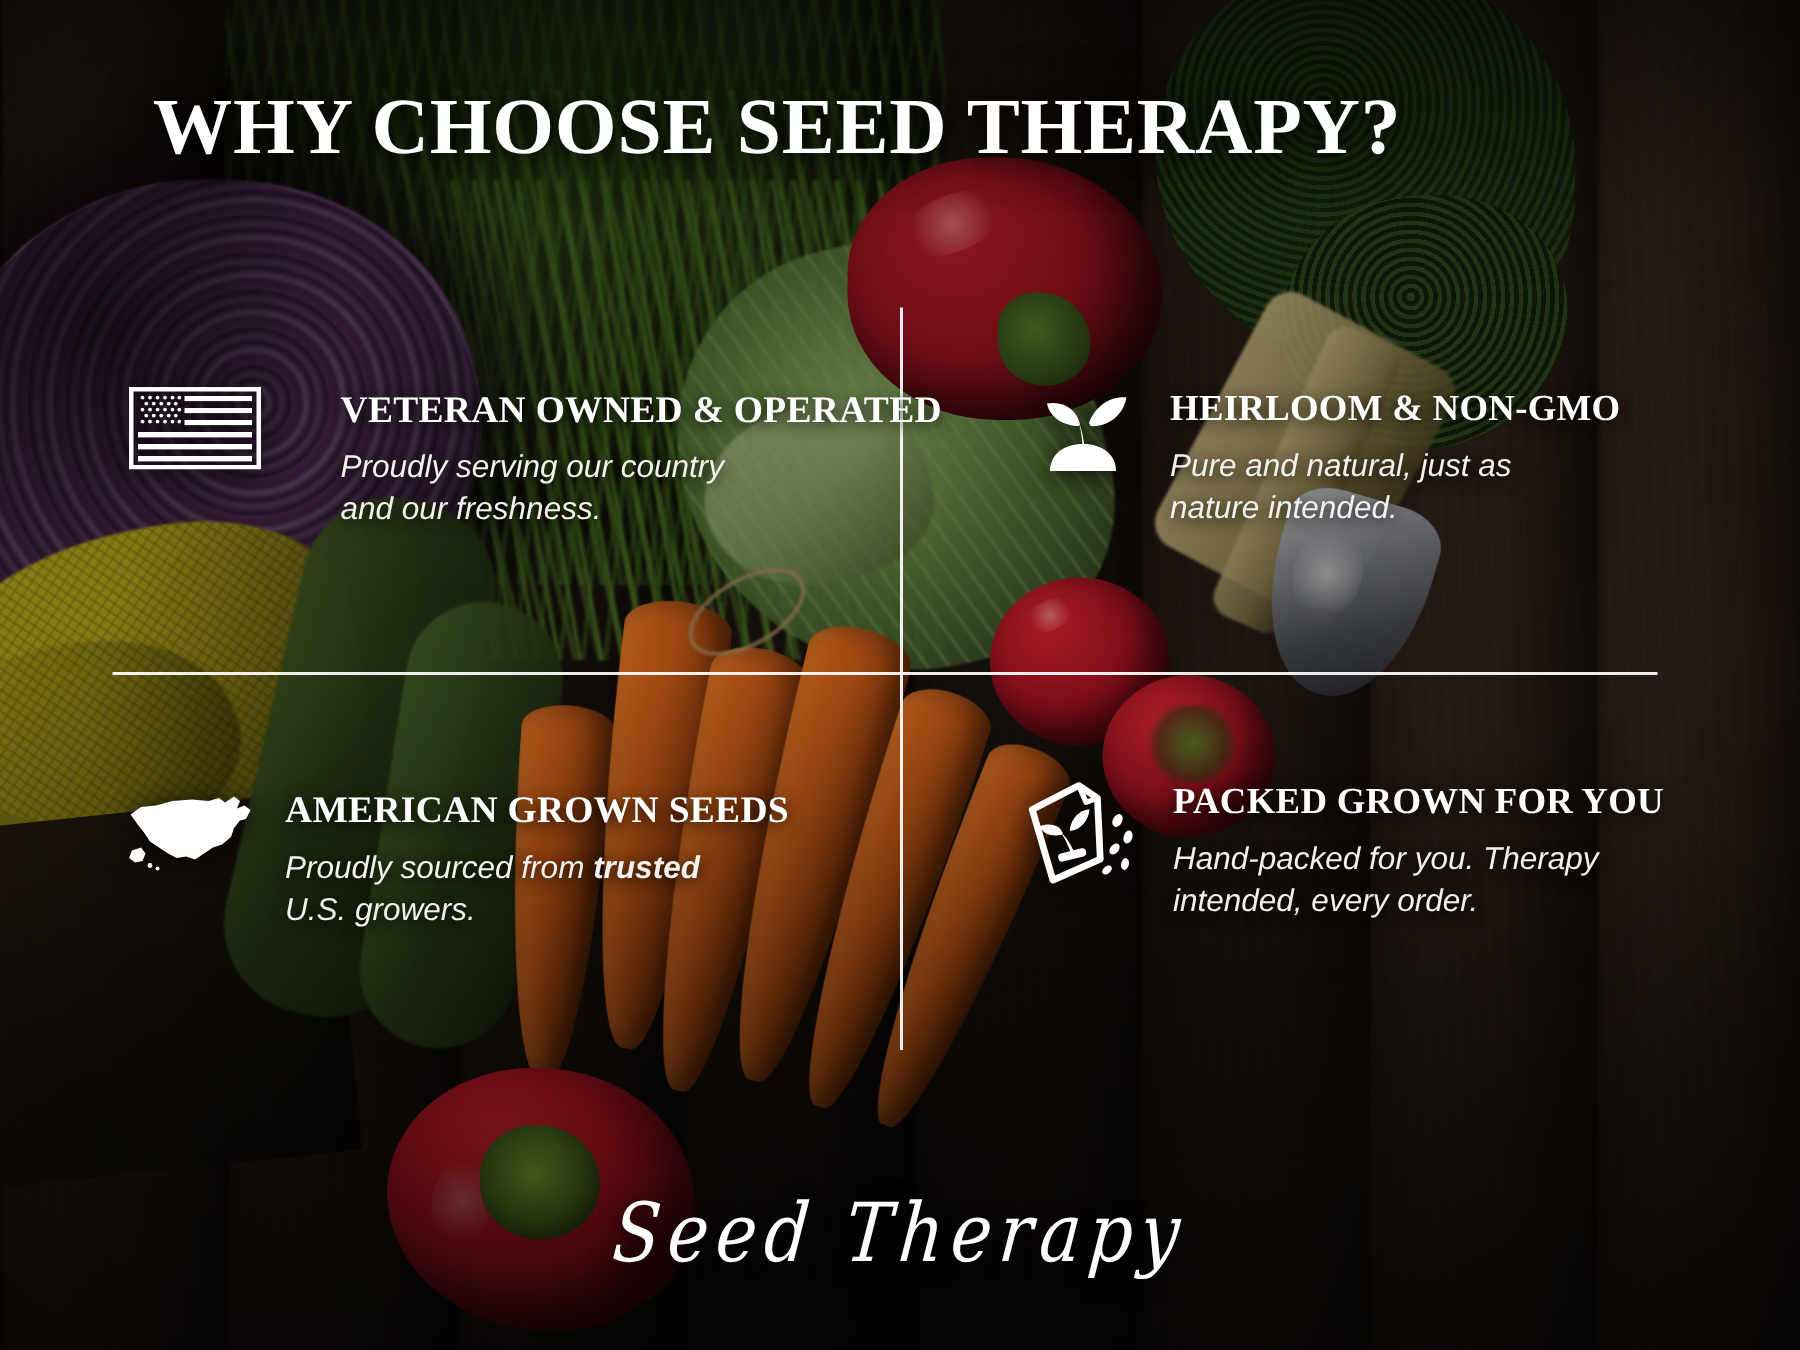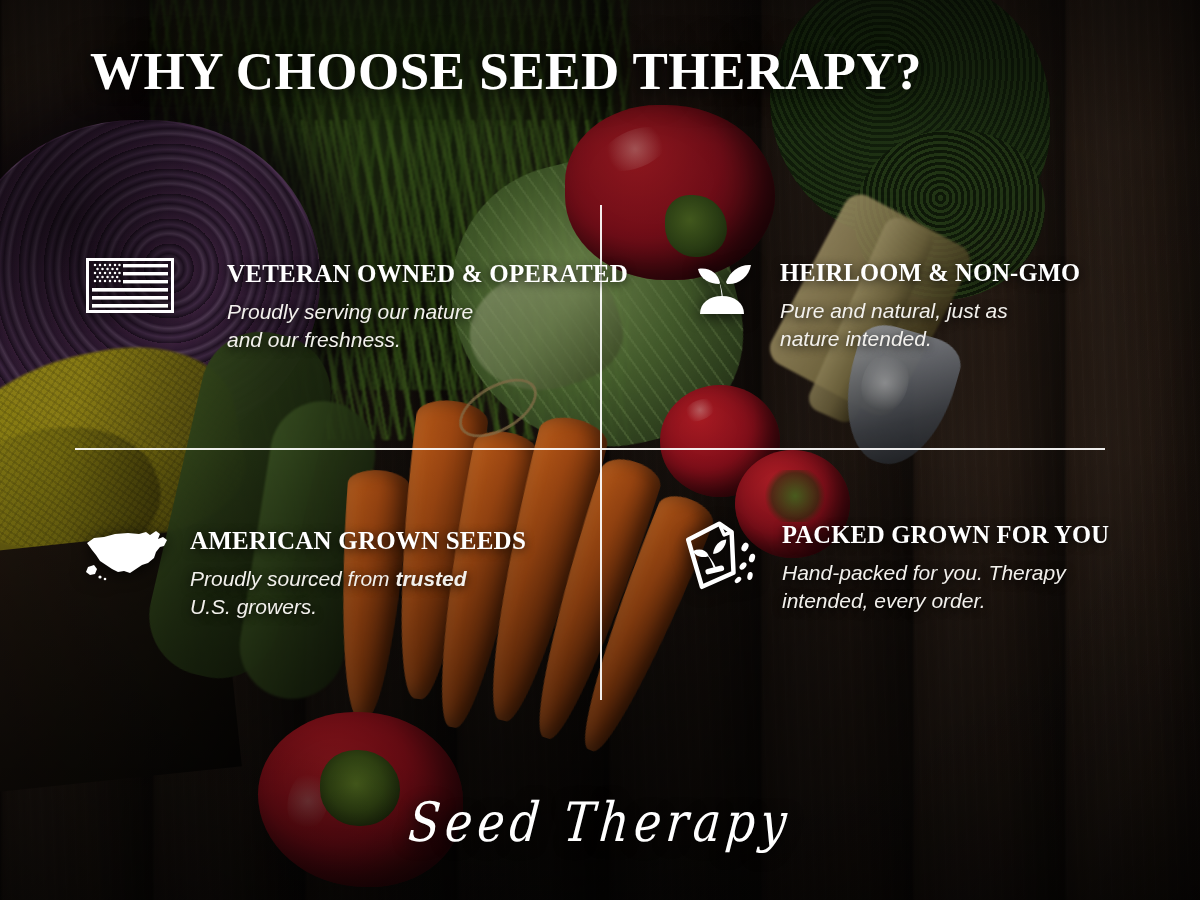--- a/index.html
+++ b/index.html
@@ -167,23 +167,23 @@
   
   .photo-tone{position:absolute;inset:0;
     background:
       linear-gradient(180deg, rgba(0,0,0,.58) 0%, rgba(0,0,0,.30) 16%, rgba(0,0,0,.22) 50%, rgba(0,0,0,.52) 88%, rgba(0,0,0,.68) 100%);}
   .vignette{position:absolute;inset:0;
     background:radial-gradient(115% 105% at 50% 48%, rgba(0,0,0,0) 38%, rgba(0,0,0,.42) 74%, rgba(0,0,0,.80) 100%);}
 
   
   .content{position:absolute;inset:0;}
 
-  .title{position:absolute;top:41px;left:0;width:1012px;text-align:center;
+  .title{position:absolute;top:55px;left:0;width:1012px;text-align:center;
     font-family:"Liberation Serif",serif;font-weight:700;font-size:53px;letter-spacing:.5px;
-    color:#fff;text-shadow:0 2px 14px rgba(0,0,0,.85),0 0 34px rgba(0,0,0,.6);}
+    color:#fff;text-shadow:0 2px 14px rgba(0,0,0,.85),0 0 34px rgba(0,0,0,.6);padding-left:12px;}
 
   
   .v-divider{position:absolute;left:600px;top:205px;width:2px;height:495px;
     background:rgba(255,255,255,.92);}
   .h-divider{position:absolute;left:75px;top:448px;width:1030px;height:2px;
     background:rgba(255,255,255,.92);}
 
   
   .feature{position:absolute;display:flex;align-items:flex-start;}
   .f1{left:84px;top:258px;width:500px;gap:37px;}
@@ -331,21 +331,21 @@
               <circle cx="19" cy="23" r="1.25"></circle>
             <circle cx="24" cy="23" r="1.25"></circle>
               <circle cx="29" cy="23" r="1.25"></circle>
               <circle cx="33.5" cy="23" r="1.25"></circle>
           </g>
         </svg>
       </div>
       <div class="f-body">
         <div class="f-head">VETERAN OWNED &amp; OPERATED</div>
         <div class="f-desc">
-          <span>Proudly serving our nature</span><br>
+          <span>Proudly serving our country</span><br>
           <span>and our freshness.</span>
         </div>
       </div>
     </div>
 
     <div class="feature f3">
       <div class="f-icon">
         <svg width="92" height="58" viewBox="0 0 92 58" aria-hidden="true">
           <path fill="#fff" d="M3 18 L10 13 L20 12 L31 9 L44 8 L55 9 L62 7 L66 10 L72 6
             L76 9 L74 14 L79 12 L83 15 L80 21 L76 22 L72 27 L70 33 L64 38 L58 40 L52 44

